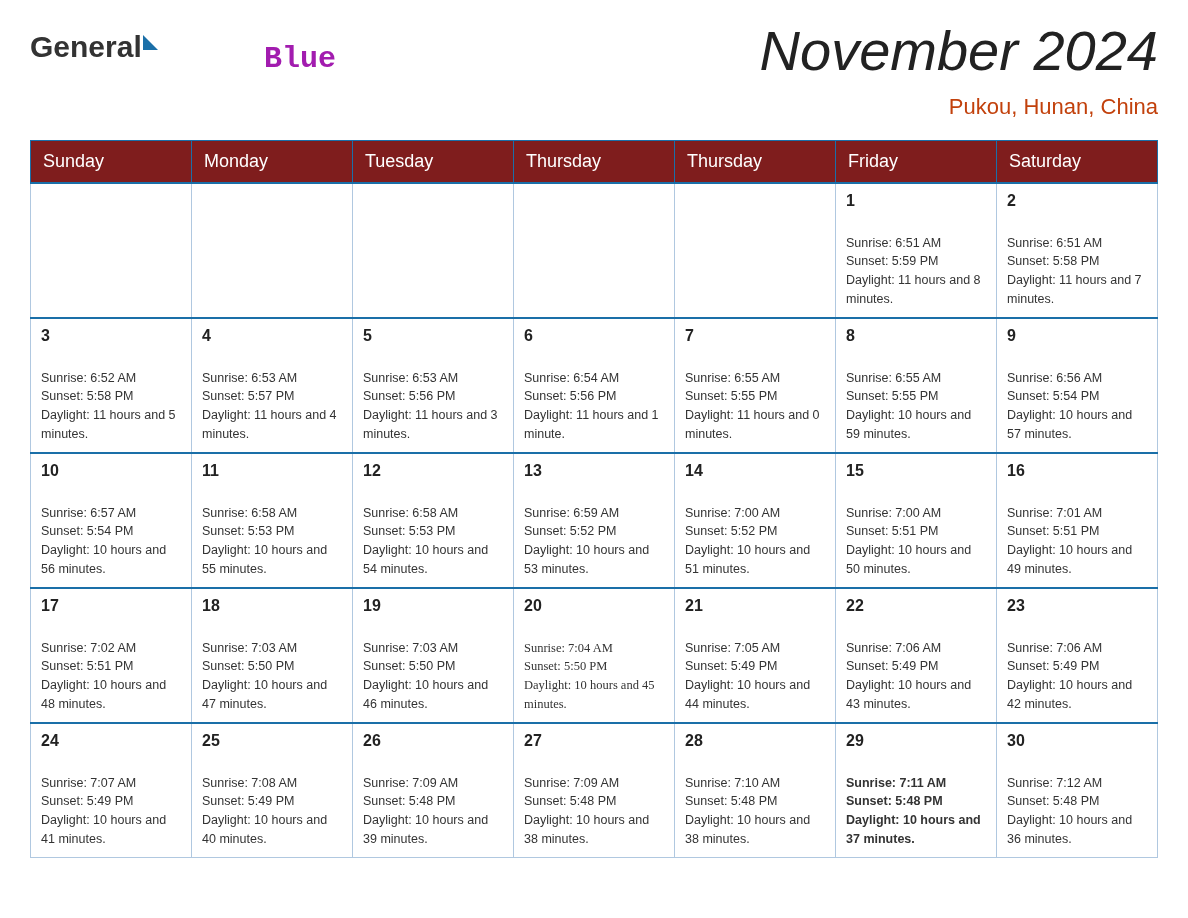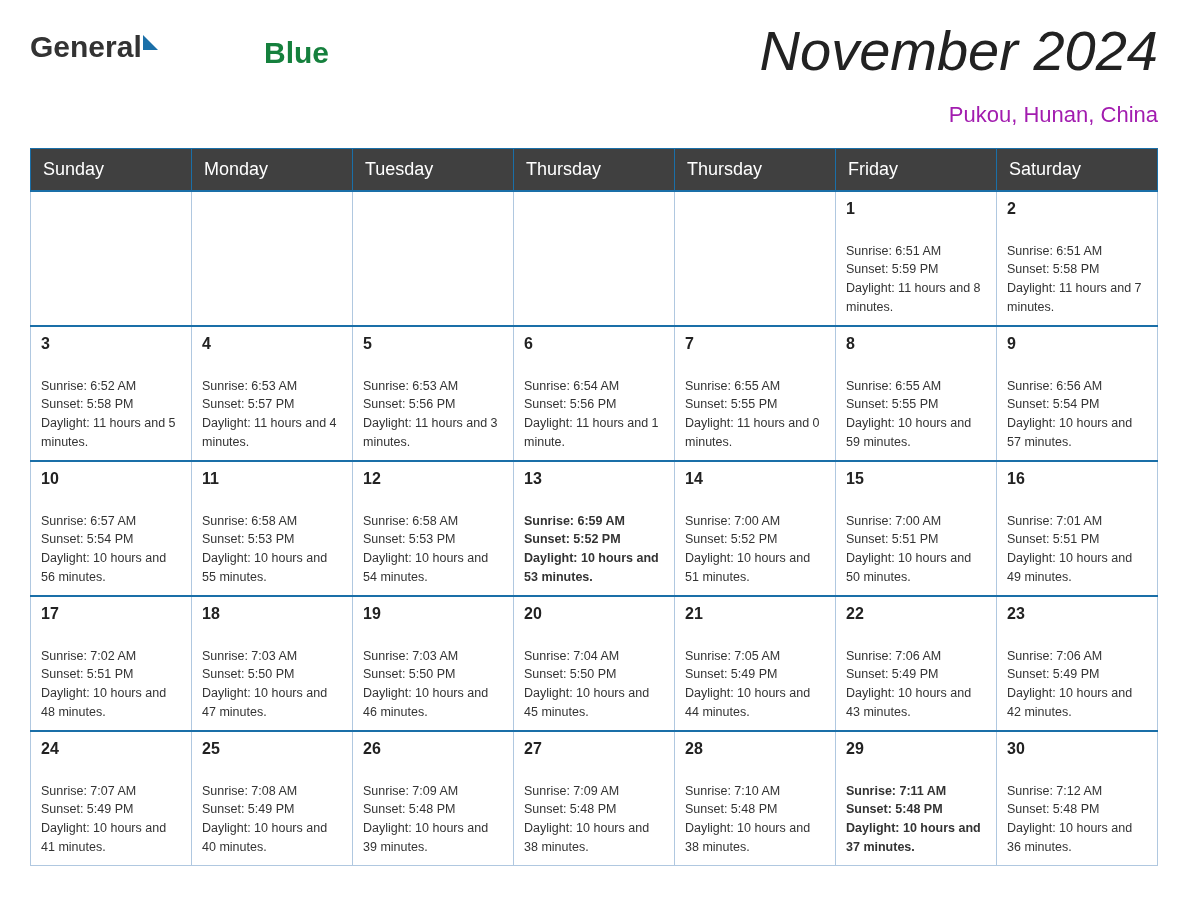--- a/index.html
+++ b/index.html
@@ -53,30 +53,30 @@
     }
     .month-title {
       font-size: 56px;
       font-weight: 300;
       color: #222;
       line-height: 1.1;
       font-style: italic;
     }
     .location {
       font-size: 22px;
-      color: #a21caf;
-      margin-top: 20px;
+      color: #c2410c;
+      margin-top: 12px;
     }
     .calendar {
       width: 100%;
       border-collapse: collapse;
       border: 1px solid #1a6fa8;
     }
     .calendar th {
-      background: #404040;
+      background: #7f1d1d;
       color: #fff;
       font-size: 18px;
       font-weight: normal;
       padding: 10px 12px;
       text-align: left;
       border: 1px solid #1a6fa8;
     }
     .calendar td {
       vertical-align: top;
       padding: 8px 10px;
@@ -220,21 +220,21 @@
 Daylight: 10 hours and 55 minutes.</div>
         </td>
         <td>
           <span class="day-number">12</span>
           <div class="day-info" style="white-space: pre-line;">Sunrise: 6:58 AM
 Sunset: 5:53 PM
 Daylight: 10 hours and 54 minutes.</div>
         </td>
         <td>
           <span class="day-number">13</span>
-          <div class="day-info" style="white-space: pre-line; font-weight: bold;">Sunrise: 6:59 AM
+          <div class="day-info" style="white-space: pre-line;">Sunrise: 6:59 AM
 Sunset: 5:52 PM
 Daylight: 10 hours and 53 minutes.</div>
         </td>
         <td>
           <span class="day-number">14</span>
           <div class="day-info" style="white-space: pre-line;">Sunrise: 7:00 AM
 Sunset: 5:52 PM
 Daylight: 10 hours and 51 minutes.</div>
         </td>
         <td>
@@ -264,21 +264,21 @@
 Daylight: 10 hours and 47 minutes.</div>
         </td>
         <td>
           <span class="day-number">19</span>
           <div class="day-info" style="white-space: pre-line;">Sunrise: 7:03 AM
 Sunset: 5:50 PM
 Daylight: 10 hours and 46 minutes.</div>
         </td>
         <td>
           <span class="day-number">20</span>
-          <div class="day-info" style="white-space: pre-line;">Sunrise: 7:04 AM
+          <div class="day-info" style="white-space: pre-line; font-family: Liberation Serif, serif;">Sunrise: 7:04 AM
 Sunset: 5:50 PM
 Daylight: 10 hours and 45 minutes.</div>
         </td>
         <td>
           <span class="day-number">21</span>
           <div class="day-info" style="white-space: pre-line;">Sunrise: 7:05 AM
 Sunset: 5:49 PM
 Daylight: 10 hours and 44 minutes.</div>
         </td>
         <td>
@@ -365,18 +365,18 @@
     height: 0;
     border-left: 15px solid #1a6fa8;
     border-top: 15px solid transparent;
     margin-left: 1px;
     margin-top: 5px;
     align-self: flex-start;
   }
   .logo-bottom {
     font-size: 30px;
     font-weight: bold;
-    color: #15803d;
-    font-family: Liberation Sans, sans-serif;
-    margin-top: 10px;
+    color: #a21caf;
+    font-family: Liberation Mono, monospace;
+    margin-top: 16px;
     margin-left: 0;
   }
 </style>
 
 </body></html>

